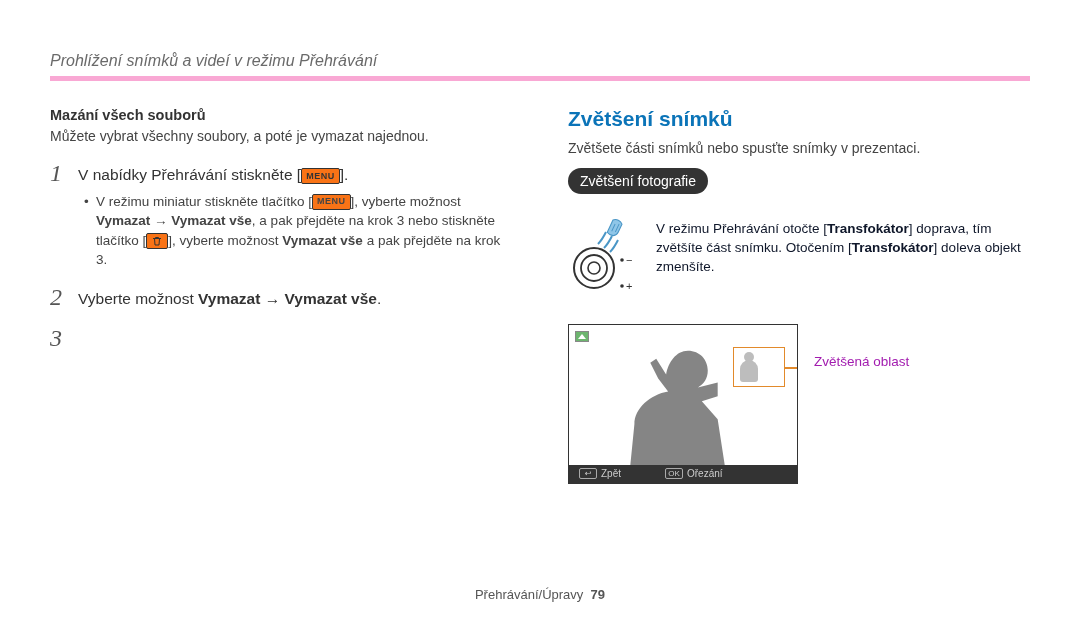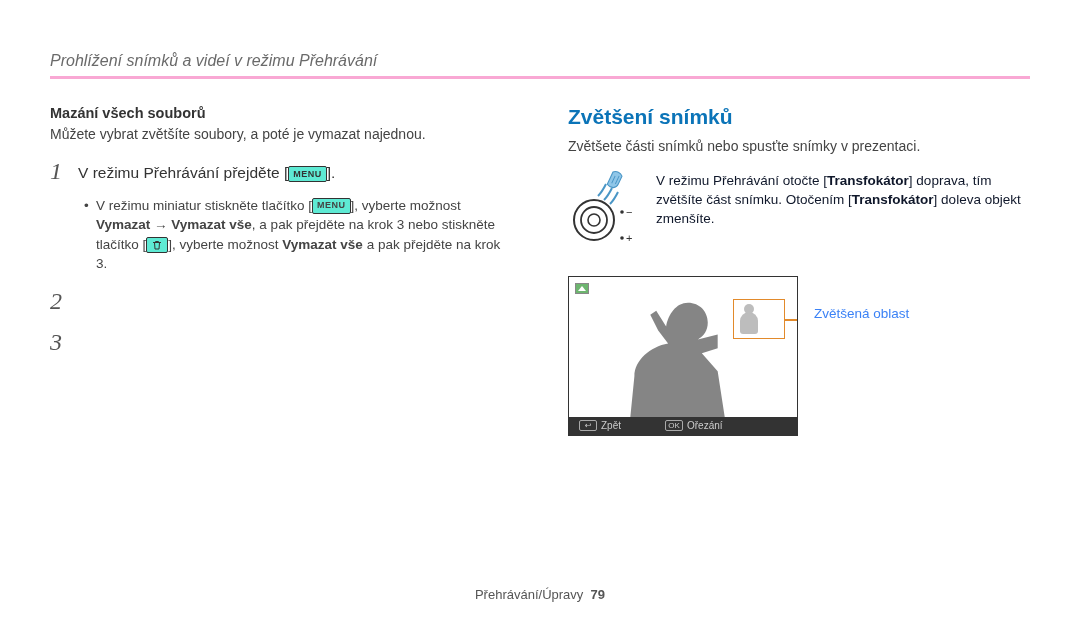--- a/index.html
+++ b/index.html
@@ -10,21 +10,21 @@
     position: relative;
   }
   .page {
     padding: 52px 50px 24px 50px;
   }
   .breadcrumb {
     font-style: italic;
     color: #6a6a6a;
     font-size: 16px;
     padding-bottom: 6px;
-    border-bottom: 3px solid #f9a8d4;
+    border-bottom: 5px solid #f9a8d4;
     margin-bottom: 26px;
   }
   .columns {
     display: flex;
     gap: 56px;
   }
   .col { flex: 1 1 50%; }
   .subhead {
     font-weight: bold;
     font-size: 14.5px;
@@ -50,21 +50,21 @@
     width: 28px;
     flex-shrink: 0;
   }
   .step-body {
     font-size: 15.5px;
     line-height: 1.4;
     color: #333;
     padding-top: 4px;
   }
   .bullets {
-    margin-top: 12px;
+    margin-top: 6px;
     margin-left: 6px;
   }
   .bullets li {
     list-style: none;
     font-size: 13.5px;
     line-height: 1.45;
     color: #444;
     position: relative;
     padding-left: 12px;
   }
@@ -77,21 +77,21 @@
     display: inline-flex;
     align-items: center; justify-content: center;
     vertical-align: middle;
     padding: 0 4px;
     height: 16px;
     font-size: 9px;
     font-weight: bold;
     letter-spacing: 0.5px;
     border: 1.2px solid #333;
     border-radius: 2px;
-    background: #5eead4;
+    background: #f97316;
   }
   .trash-icon svg { width: 12px; height: 12px; }
   .right-title {
     color: #0b74b8;
     font-size: 21px;
     font-weight: 600;
     margin-bottom: 8px;
   }
   .badge {
     display: inline-block;
@@ -187,21 +187,21 @@
     display: flex; align-items: center; gap: 4px;
     padding: 0 10px;
   }
   .mini-btn {
     display:inline-flex;align-items:center;justify-content:center;
     border:1px solid #aaa;border-radius:2px;
     min-width:18px;height:11px;font-size:8px;color:#ccc;
   }
   .callout-label {
     font-size: 13.5px;
-    color: #3b82f6;
+    color: #a21caf;
     padding-top: 30px;
   }
   .footer {
     position: absolute;
     bottom: 28px; left: 0; right: 0;
     text-align: center;
     font-size: 13px;
     color: #555;
   }
   .footer .pg { font-weight: bold; }
@@ -210,53 +210,57 @@
 </head>
 <body>
 
 <div class="page">
   <div class="breadcrumb">Prohlížení snímků a videí v režimu Přehrávání</div>
 
   <div class="columns">
 
     <div class="col">
       <div class="subhead">Mazání všech souborů</div>
-      <div class="body-text">Můžete vybrat zvětšíte soubory, a poté je vymazat najednou.</div>
+      <div class="body-text">Můžete vybrat všechny soubory, a poté je vymazat najednou.</div>
 
       <div class="steps">
 
         <div class="step">
           <div class="step-num">1</div>
           <div class="step-body">
-            <span>V režimu Přehrávání přejděte [</span><span class="icon-btn">MENU</span><span>].</span>
+            <span>V nabídky Přehrávání stiskněte [</span><span class="icon-btn">MENU</span><span>].</span>
             <ul class="bullets">
               <li>
                 <span>V režimu miniatur stiskněte tlačítko [</span><span class="icon-btn">MENU</span><span>], vyberte možnost </span><b>Vymazat</b><span> → </span><b>Vymazat vše</b><span>, a pak přejděte na krok 3 nebo stiskněte tlačítko [</span><span class="icon-btn trash-icon">
                     <svg viewBox="0 0 24 24">
                       <path fill="none" stroke="#333" stroke-width="2" d="M4 7h16M9 7V5h6v2M7 7l1 13h8l1-13"></path>
                     </svg>
                   </span><span>], vyberte možnost </span><b>Vymazat vše</b><span> a pak přejděte na krok 3.</span>
               </li>
             </ul>
           </div>
         </div>
 
         <div class="step">
           <div class="step-num">2</div>
+          <div class="step-body">
+            <span>Vyberte možnost </span><b>Vymazat</b><span> → </span><b>Vymazat vše</b><span>.</span>
+          </div>
         </div>
 
         <div class="step">
           <div class="step-num">3</div>
         </div>
       </div>
     </div>
 
     <div class="col">
       <div class="right-title">Zvětšení snímků</div>
       <div class="body-text">Zvětšete části snímků nebo spusťte snímky v prezentaci.</div>
+      <div class="badge">Zvětšení fotografie</div>
 
       <div class="dial-row">
         <div class="dial-wrap">
           <svg width="72" height="100" viewBox="0 0 72 100">
             <g transform="translate(45,10) rotate(25) scale(0.9)">
               <path d="M0 0 C3 -3 8 -3 11 0 L11 10 C11 15 6 18 0 15 Z" fill="#8fc6e8" stroke="#4a96c6" stroke-width="1.2"></path>
               <path d="M4 3 L4 12 M8 1 L8 11" stroke="#4a96c6" stroke-width="1" fill="none"></path>
             </g>
             <path d="M38 22 Q34 30 30 34" stroke="#4a96c6" stroke-width="2" fill="none"></path>
             <path d="M44 26 Q40 34 36 38" stroke="#4a96c6" stroke-width="2" fill="none"></path>

